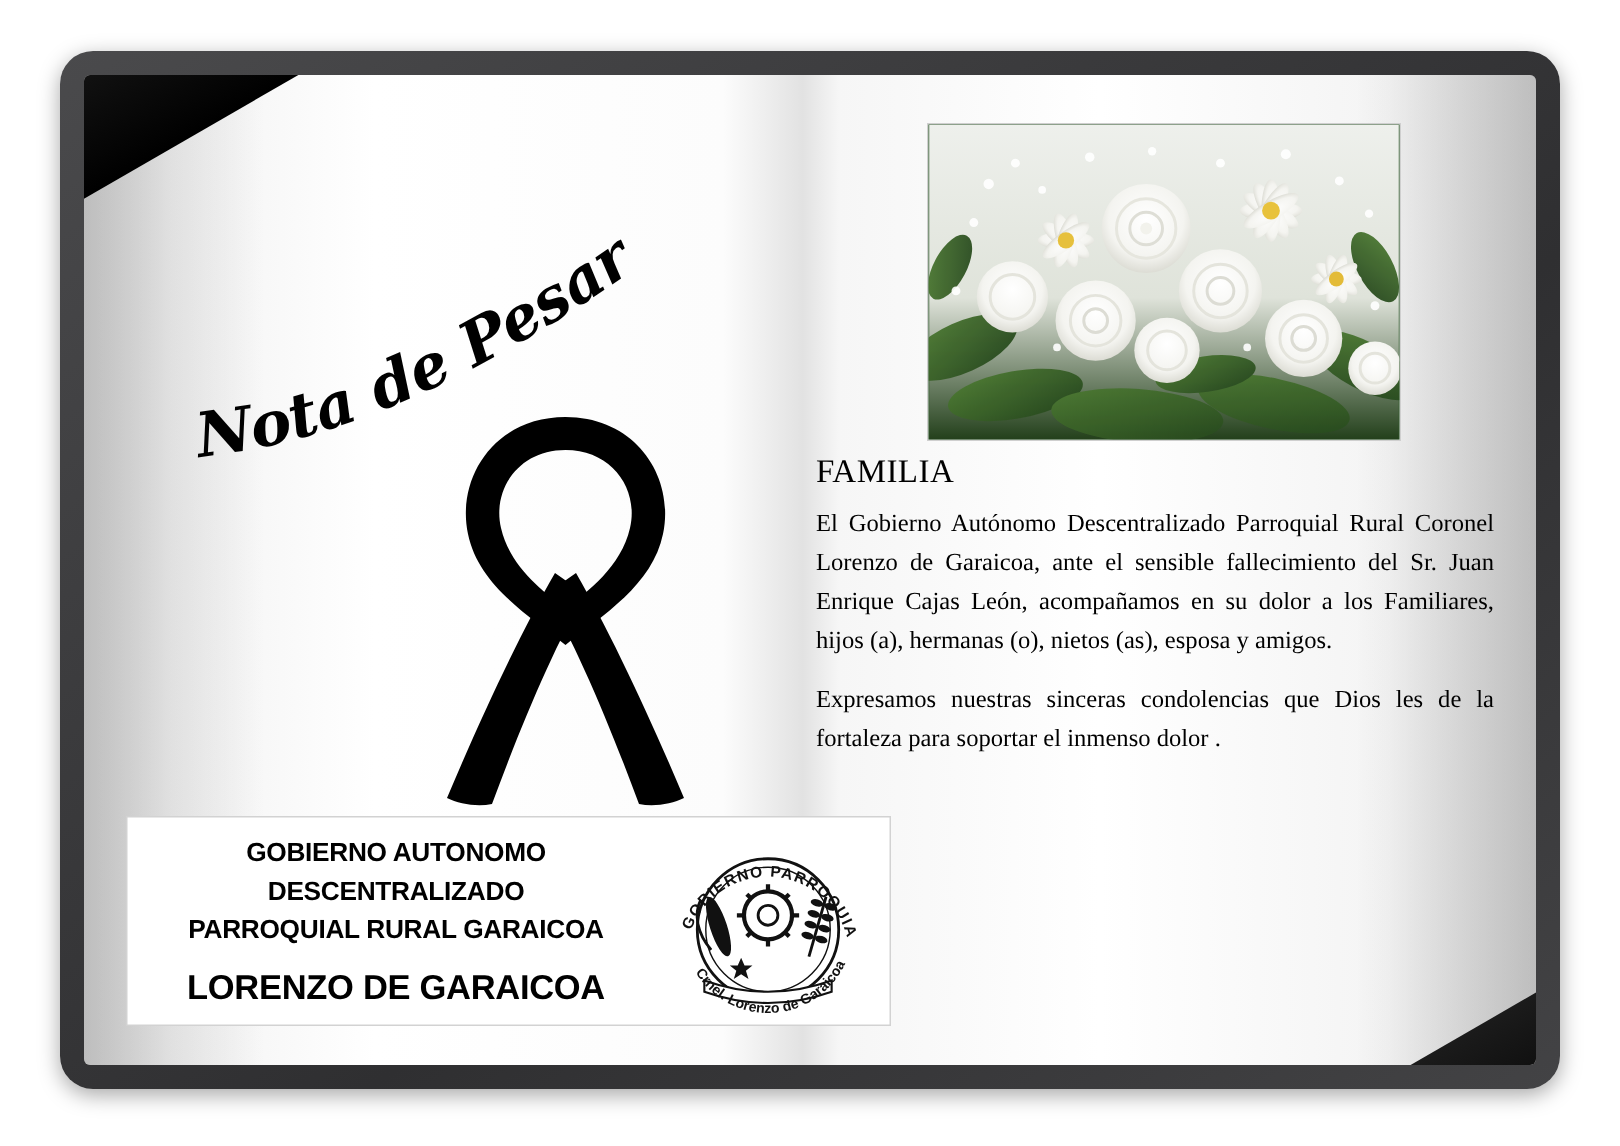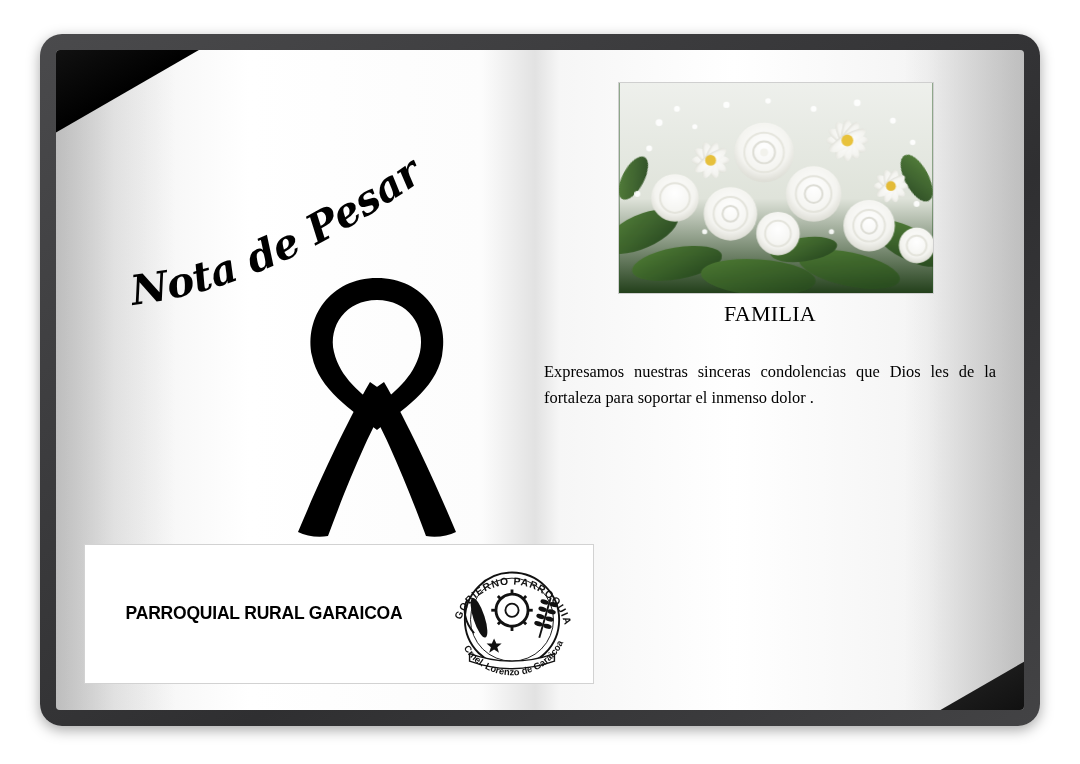--- a/index.html
+++ b/index.html
@@ -120,35 +120,35 @@
   #flower-photo svg { display: block; width: 100%; height: 100%; }
 
   
   #condolence-block {
     position: absolute;
     left: 488px;
     top: 250px;
     width: 452px;
   }
   #family-label, #family-name {
-    text-align: center;
+    text-align: left;
     font-size: 22px;
     letter-spacing: .3px;
     color: #000;
     line-height: 1.25;
   }
   #body-paragraph-1, #body-paragraph-2 {
     margin-top: 8px;
     font-size: 16.4px;
     line-height: 1.6;
     text-align: justify;
     text-justify: inter-word;
     color: #000;
   }
-  #body-paragraph-2 { margin-top: 31px; }
+  #body-paragraph-2 { margin-top: 12px; }
 
   
   #institution-banner {
     position: absolute;
     left: 28px;
     bottom: 26px;
     width: 510px;
     height: 140px;
     background: #ffffff;
     border: 1px solid #d2d2d2;
@@ -347,26 +347,29 @@
           <g transform="translate(300,164)">
             <circle r="18" fill="url(#petalG)"></circle>
             <circle r="10" fill="none" stroke="#e4e4dc" stroke-width="2"></circle>
           </g>
         </g>
       </svg>
     </div>
 
     <div id="condolence-block">
       <div id="family-label">FAMILIA</div>
+      <p id="body-paragraph-1">El Gobierno Autónomo Descentralizado Parroquial Rural Coronel Lorenzo de Garaicoa, ante el sensible fallecimiento del Sr. Juan Enrique Cajas León, acompañamos en su   dolor a los Familiares,   hijos (a), hermanas (o), nietos (as), esposa y amigos.</p>
       <p id="body-paragraph-2">Expresamos nuestras sinceras condolencias que Dios les de la fortaleza para soportar el inmenso dolor .</p>
     </div>
 
     <div id="institution-banner">
       <div id="institution-text">
+        <div id="institution-line-1">GOBIERNO AUTONOMO DESCENTRALIZADO</div>
         <div id="institution-line-2">PARROQUIAL RURAL GARAICOA</div>
+        <div id="institution-line-3">LORENZO DE GARAICOA</div>
       </div>
 
       <div id="institution-seal">
         <svg viewBox="0 0 150 140" xmlns="http://www.w3.org/2000/svg">
           <defs>
             <path id="sealTop" d="M 18,86 A 58,58 0 0 1 132,86" fill="none"></path>
             <path id="sealBottom" d="M 16,86 A 60,60 0 0 0 134,86" fill="none"></path>
           </defs>
 
           <circle cx="75" cy="76" r="50" fill="#ffffff" stroke="#111" stroke-width="2"></circle>

